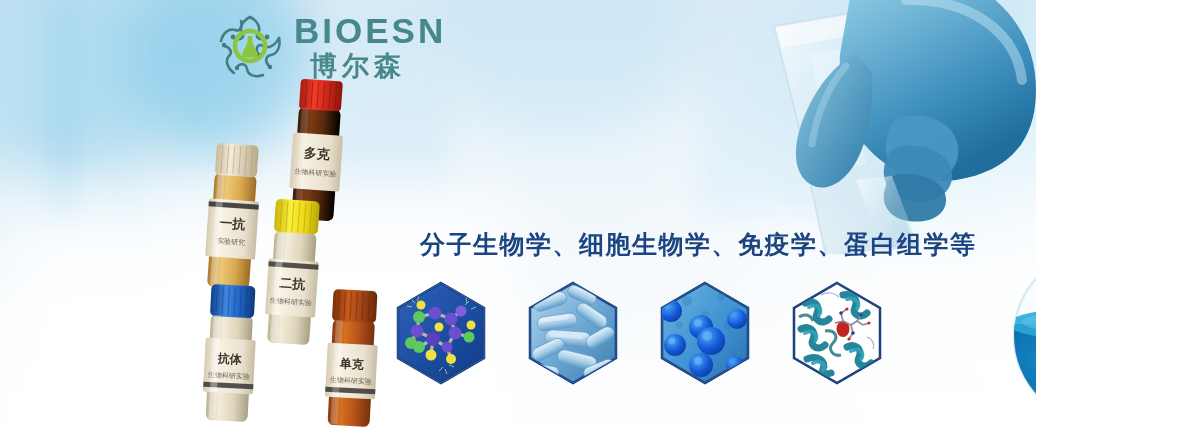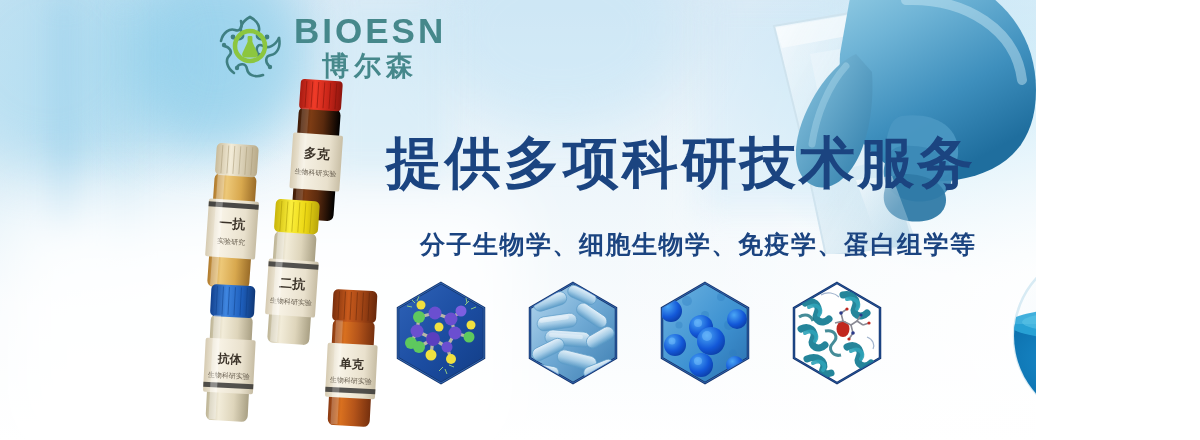--- a/index.html
+++ b/index.html
@@ -7,34 +7,33 @@
   body { font-family:"Liberation Sans","DejaVu Sans",sans-serif; }
 
   .banner{
     position:relative; width:1036px; height:440px; overflow:hidden;
     background:
       radial-gradient(circle at 1065px 330px, rgba(255,255,255,.95) 0%, rgba(255,255,255,0) 42%),
       radial-gradient(ellipse 420px 300px at 980px 90px, rgba(120,205,240,.55) 0%, rgba(120,205,240,0) 62%),
       radial-gradient(ellipse 260px 200px at 165px 55px, rgba(150,212,238,.50) 0%, rgba(150,212,238,0) 70%),
       radial-gradient(ellipse 300px 220px at 70px 150px, rgba(196,228,244,.65) 0%, rgba(196,228,244,0) 72%),
       linear-gradient(180deg,#dcebf6 0%,#eaf4fa 32%,#f4f9fc 58%,#ffffff 100%);
-    text-align: center;
   }
 
   
   .bg-blob{ position:absolute; border-radius:50%; filter:blur(26px); pointer-events:none; }
   .bg-stripe{ position:absolute; filter:blur(14px); pointer-events:none; }
 
   
   .logo{ position:absolute; left:215px; top:8px; width:200px; height:76px; display:flex; align-items:center; gap:9px; }
   .logo-mark{ width:70px; height:70px; flex:0 0 70px; }
   .logo-text{ display:flex; flex-direction:column; justify-content:center; line-height:1; }
   .logo-en{ font-size:35px; font-weight:700; letter-spacing:3px; color:#46888b; font-family:"Liberation Sans",sans-serif; }
   .logo-cn{ font-size:27px; font-weight:700; letter-spacing:5px; color:#46888b; margin-top:4px;
-            font-family:"DejaVu Sans","Liberation Sans",sans-serif; }
+            font-family:"DejaVu Sans","Liberation Sans",sans-serif;margin-left:16px; }
 
   
   .headline{
     position:absolute; left:386px; top:126px; width:560px;
     font-size:56px; font-weight:700; letter-spacing:3px; color:#1b4480;
     font-family:"DejaVu Sans","Liberation Sans",sans-serif; white-space:nowrap;
   }
   .subhead{
     position:absolute; left:420px; top:228px; width:540px;
     font-size:25px; font-weight:700; letter-spacing:1.5px; color:#1b4480;
@@ -403,21 +402,20 @@
           <line x1="44" y1="4" x2="44" y2="32"></line>
       </g>
       <rect x="5" y="56" width="50" height="54" rx="2" fill="url(#lblG2)"></rect>
       <rect x="5" y="100" width="50" height="5" fill="#2b2b2b" opacity=".8"></rect>
       <text x="30" y="80" font-size="12" font-weight="700" fill="#3a3228" text-anchor="middle" font-family="DejaVu Sans, sans-serif">单克</text>
       <text x="30" y="95" font-size="7" fill="#6a6152" text-anchor="middle" font-family="DejaVu Sans, sans-serif">生物科研实验</text>
       <rect x="12" y="33" width="7" height="104" fill="#ffffff" opacity=".22"></rect>
     </svg>
   </div>
 
-  <div class="headline">提供多项科研技术服务</div>
   <div class="subhead">分子生物学、细胞生物学、免疫学、蛋白组学等</div>
 
   <div class="hex-row">
 
     <div class="hex">
       <svg viewBox="0 0 92 104">
         <defs>
           <linearGradient id="hx1" x1="0" y1="0" x2="1" y2="1">
             <stop offset="0%" stop-color="#2f63b8"></stop>
               <stop offset="55%" stop-color="#1b4ca0"></stop>

